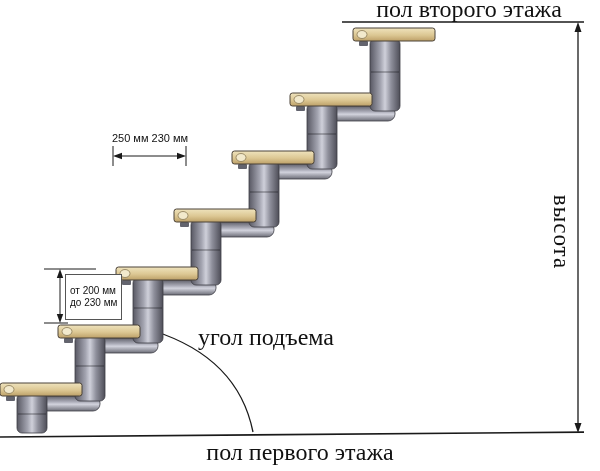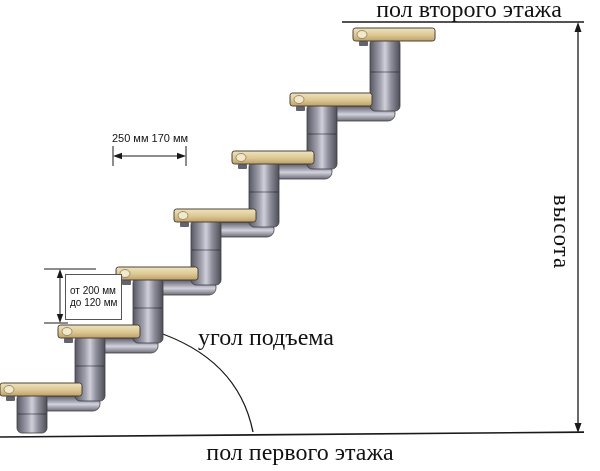--- a/index.html
+++ b/index.html
@@ -138,22 +138,22 @@
       <ellipse cx="362" cy="34.5" rx="5" ry="4" fill="#f2e9cc" stroke="#8a7a55" stroke-width="0.8"></ellipse>
     </g>
   </svg>
 
   <div class="lbl lbl-floor lbl-top">пол второго этажа</div>
 
   <div class="lbl lbl-floor lbl-bottom">пол первого этажа</div>
 
   <div class="lbl lbl-height">высота</div>
 
-  <div class="lbl lbl-run">250 мм 170 мм</div>
+  <div class="lbl lbl-run">250 мм 230 мм</div>
 
   <div class="rise-box">
     <span>от 200 мм</span>
-    <span>до 120 мм</span>
+    <span>до 230 мм</span>
   </div>
 
   <div class="lbl lbl-angle">угол подъема</div>
 
 </div>
 
 </body></html>

